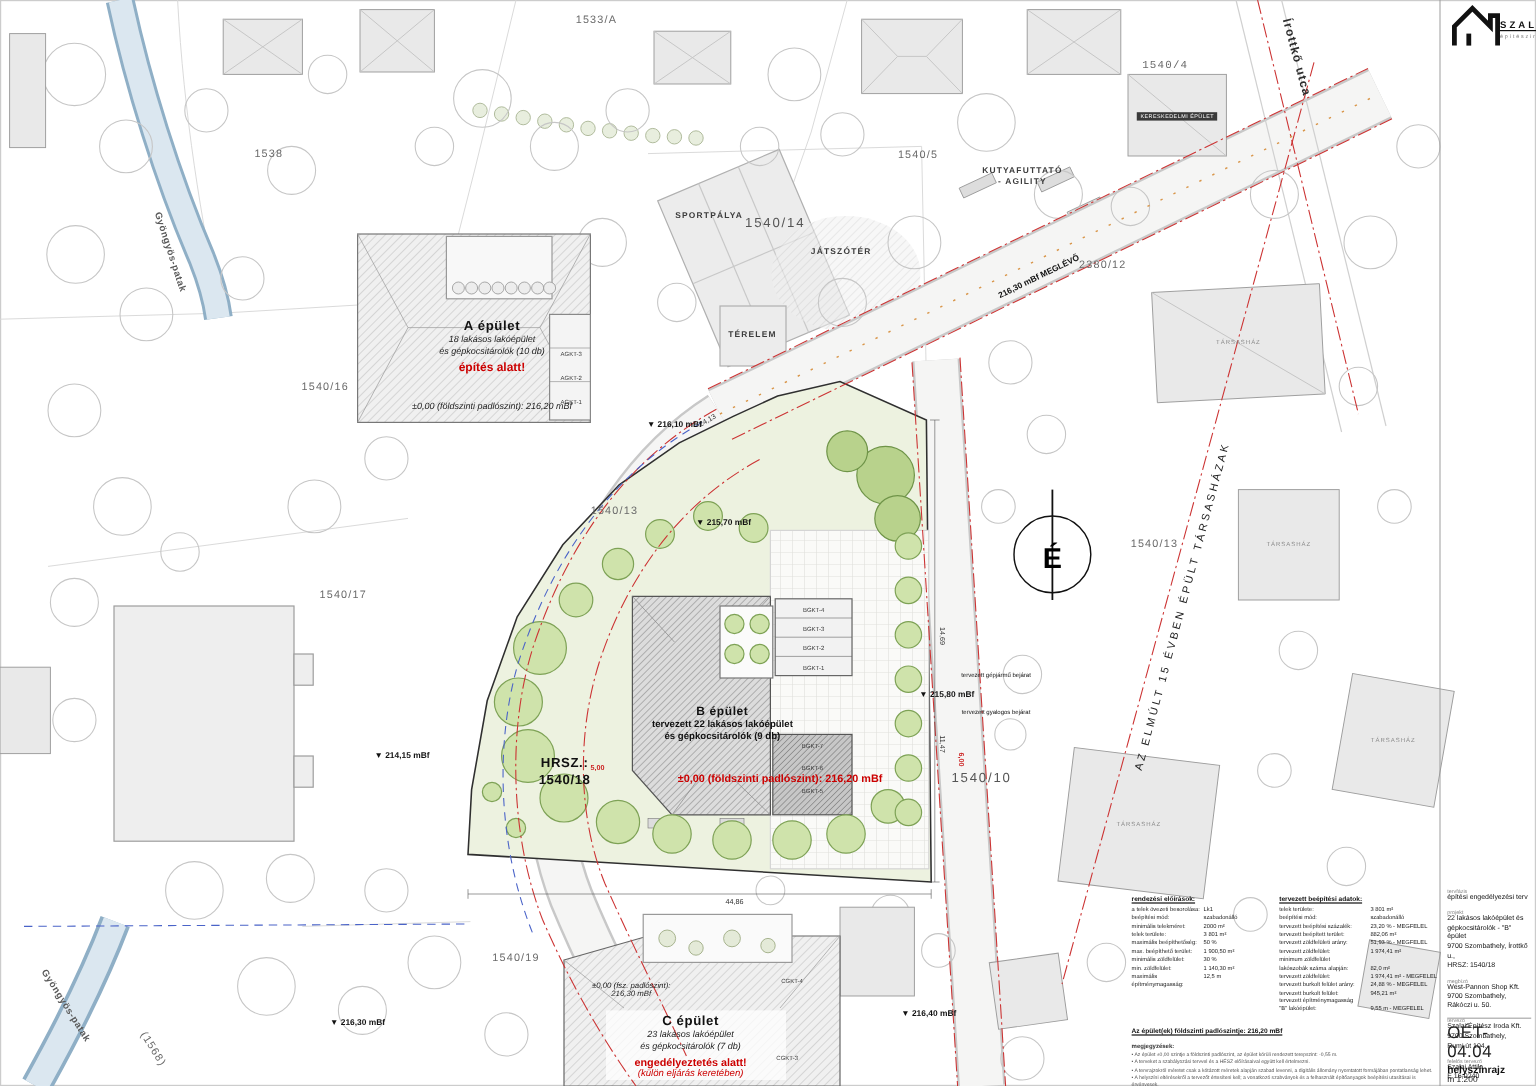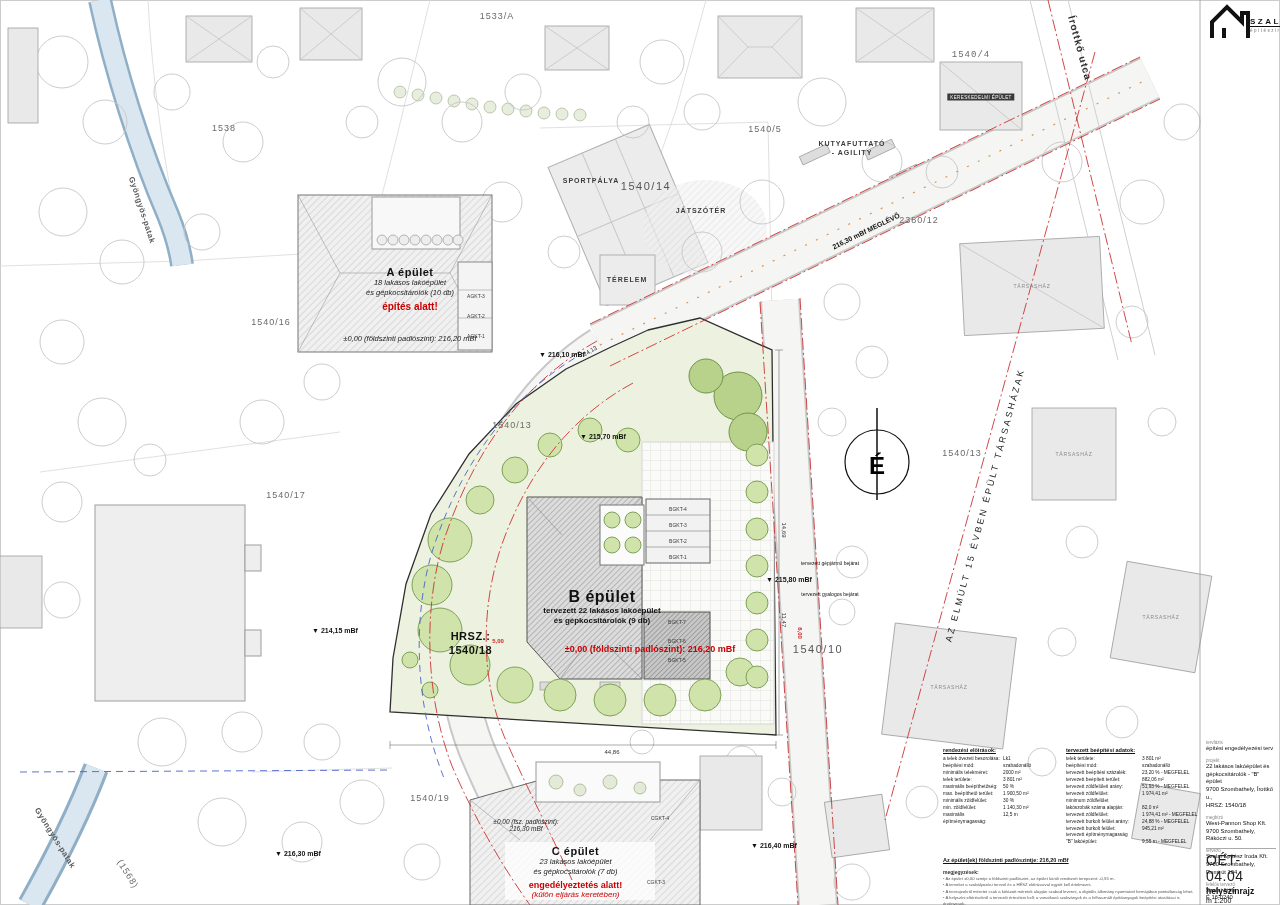--- a/index.html
+++ b/index.html
@@ -17,21 +17,21 @@
   .elev{font-size:7px;font-weight:bold;color:#111;}
   .micro{font-size:5px;color:#111;}
   .tiny{font-size:5px;color:#3a3a3a;}
   .ghost{font-size:5px;color:#8a8a8a;letter-spacing:.8px;}
   .chip{font-size:4.5px;color:#fff;background:#3a3a3a;padding:1px 3px;letter-spacing:.4px;}
   .dim{font-size:6px;color:#333;}
   .dim-red{font-size:6px;color:#c22;font-weight:bold;}
   .north{font-size:24px;font-weight:bold;color:#000;}
   .blk{position:absolute;text-align:center;}
   .blk .t{font-weight:bold;font-size:11px;letter-spacing:.5px;color:#111;}
-  .blk .t2{font-weight:bold;font-size:16px;letter-spacing:.5px;color:#111;}
+  .blk .t2{font-weight:bold;font-size:10px;letter-spacing:.5px;color:#111;}
   .blk .s{font-style:italic;font-size:7.5px;color:#222;line-height:1.3;}
   .blk .sb{font-weight:bold;font-size:8px;color:#111;line-height:1.3;}
   .blk .r{color:#c00;font-weight:bold;font-size:10px;margin-top:3px;}
   .blk .r2{color:#c00;font-size:8px;font-style:italic;}
   .lvl{position:absolute;font-style:italic;font-size:7.5px;text-align:center;color:#222;}
   .lvl-red{position:absolute;color:#c00;font-weight:bold;font-size:9px;text-align:center;}
   .hrsz{position:absolute;font-weight:bold;font-size:11px;text-align:center;color:#111;letter-spacing:.5px;line-height:1.3;}
   .logo{position:absolute;left:1205px;top:5px;width:72px;}
   .logo-name{font-size:8px;font-weight:bold;letter-spacing:2.5px;color:#111;border-bottom:1px solid #111;display:inline-block;}
   .logo-sub{font-size:4.5px;color:#777;letter-spacing:1.5px;}

